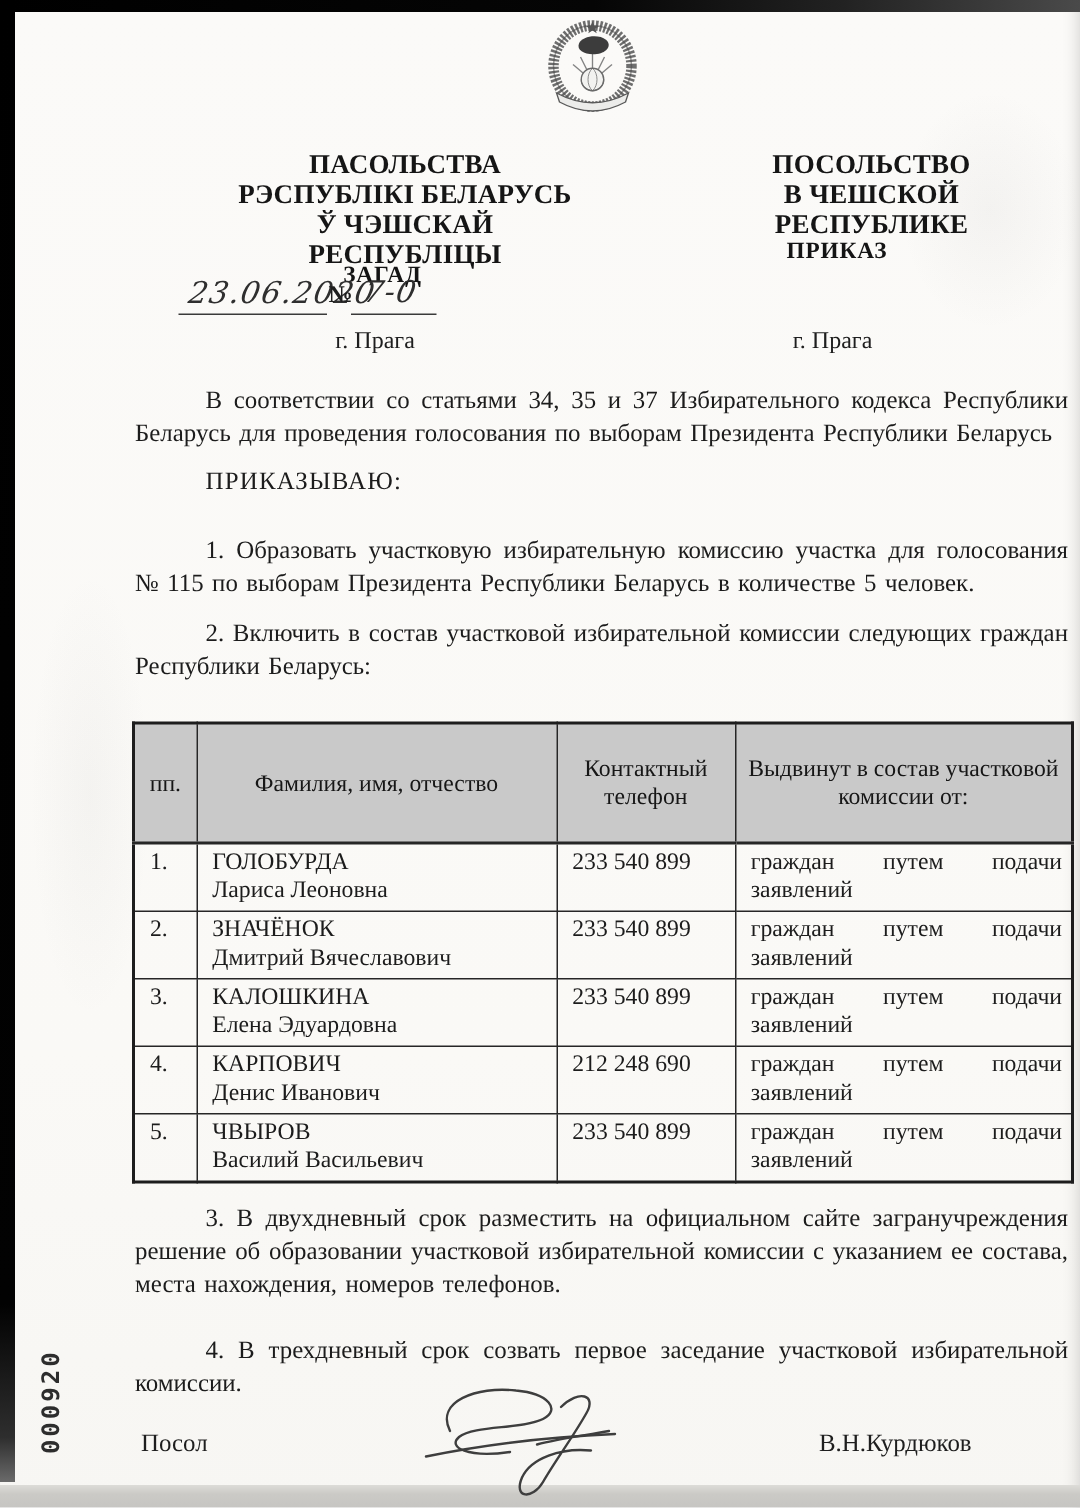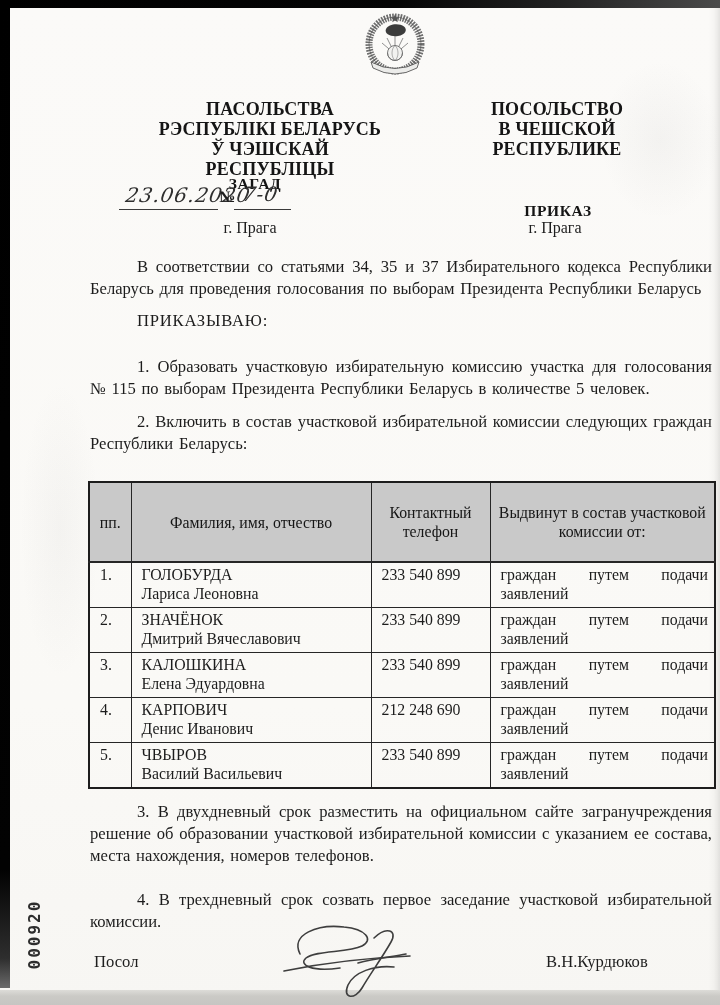--- a/index.html
+++ b/index.html
@@ -17,25 +17,25 @@
     background:linear-gradient(180deg,#dddcd8 0%,#cbcac6 40%,#c6c5c2 100%);}
   .stamp-vertical{
     position:absolute;left:-21px;top:925px;width:110px;text-align:center;
     transform:rotate(-90deg);font-family:"DejaVu Sans Mono",monospace;
     font-size:16px;letter-spacing:2px;color:#2d2d2d;font-weight:bold;
   }
   .emblem{position:absolute;left:362px;top:11px;}
   .lh-col{position:absolute;top:76px;width:250px;text-align:center;
     font-weight:bold;font-size:18px;line-height:20px;letter-spacing:.2px;color:#151515;margin-top:23px;}
   .lh-left{left:145px;}
-  .lh-right{left:432px;text-align:center;}
+  .lh-right{left:456px;text-align:center;}
   .order-title{position:absolute;top:159px;font-weight:bold;font-size:15.5px;
     letter-spacing:.6px;text-align:center;color:#141414;}
   .order-title.left{left:145px;width:220px;margin-top:16px;}
-  .order-title.right{left:433px;width:250px;margin-top:43px;}
+  .order-title.right{left:433px;width:250px;}
   .hw{font-family:"DejaVu Serif",serif;font-style:italic;color:#2f2f2f;}
   .hw-date{position:absolute;left:126px;top:183px;font-size:20px;transform:skewX(-10deg);letter-spacing:1px;}
   .no-sign{position:absolute;left:219px;top:188px;font-size:16px;font-weight:bold;}
   .hw-num{position:absolute;left:243px;top:182px;font-size:20px;transform:skewX(-10deg);letter-spacing:1px;}
   .u-line{position:absolute;height:0;border-bottom:1.4px solid #3a3a3a;top:209px;}
   .u1{left:119px;width:99px;}
   .u2{left:234px;width:57px;}
   .city{position:absolute;top:219px;width:140px;text-align:center;font-size:16px;}
   .city.left{left:180px;}
   .city.right{left:485px;}

